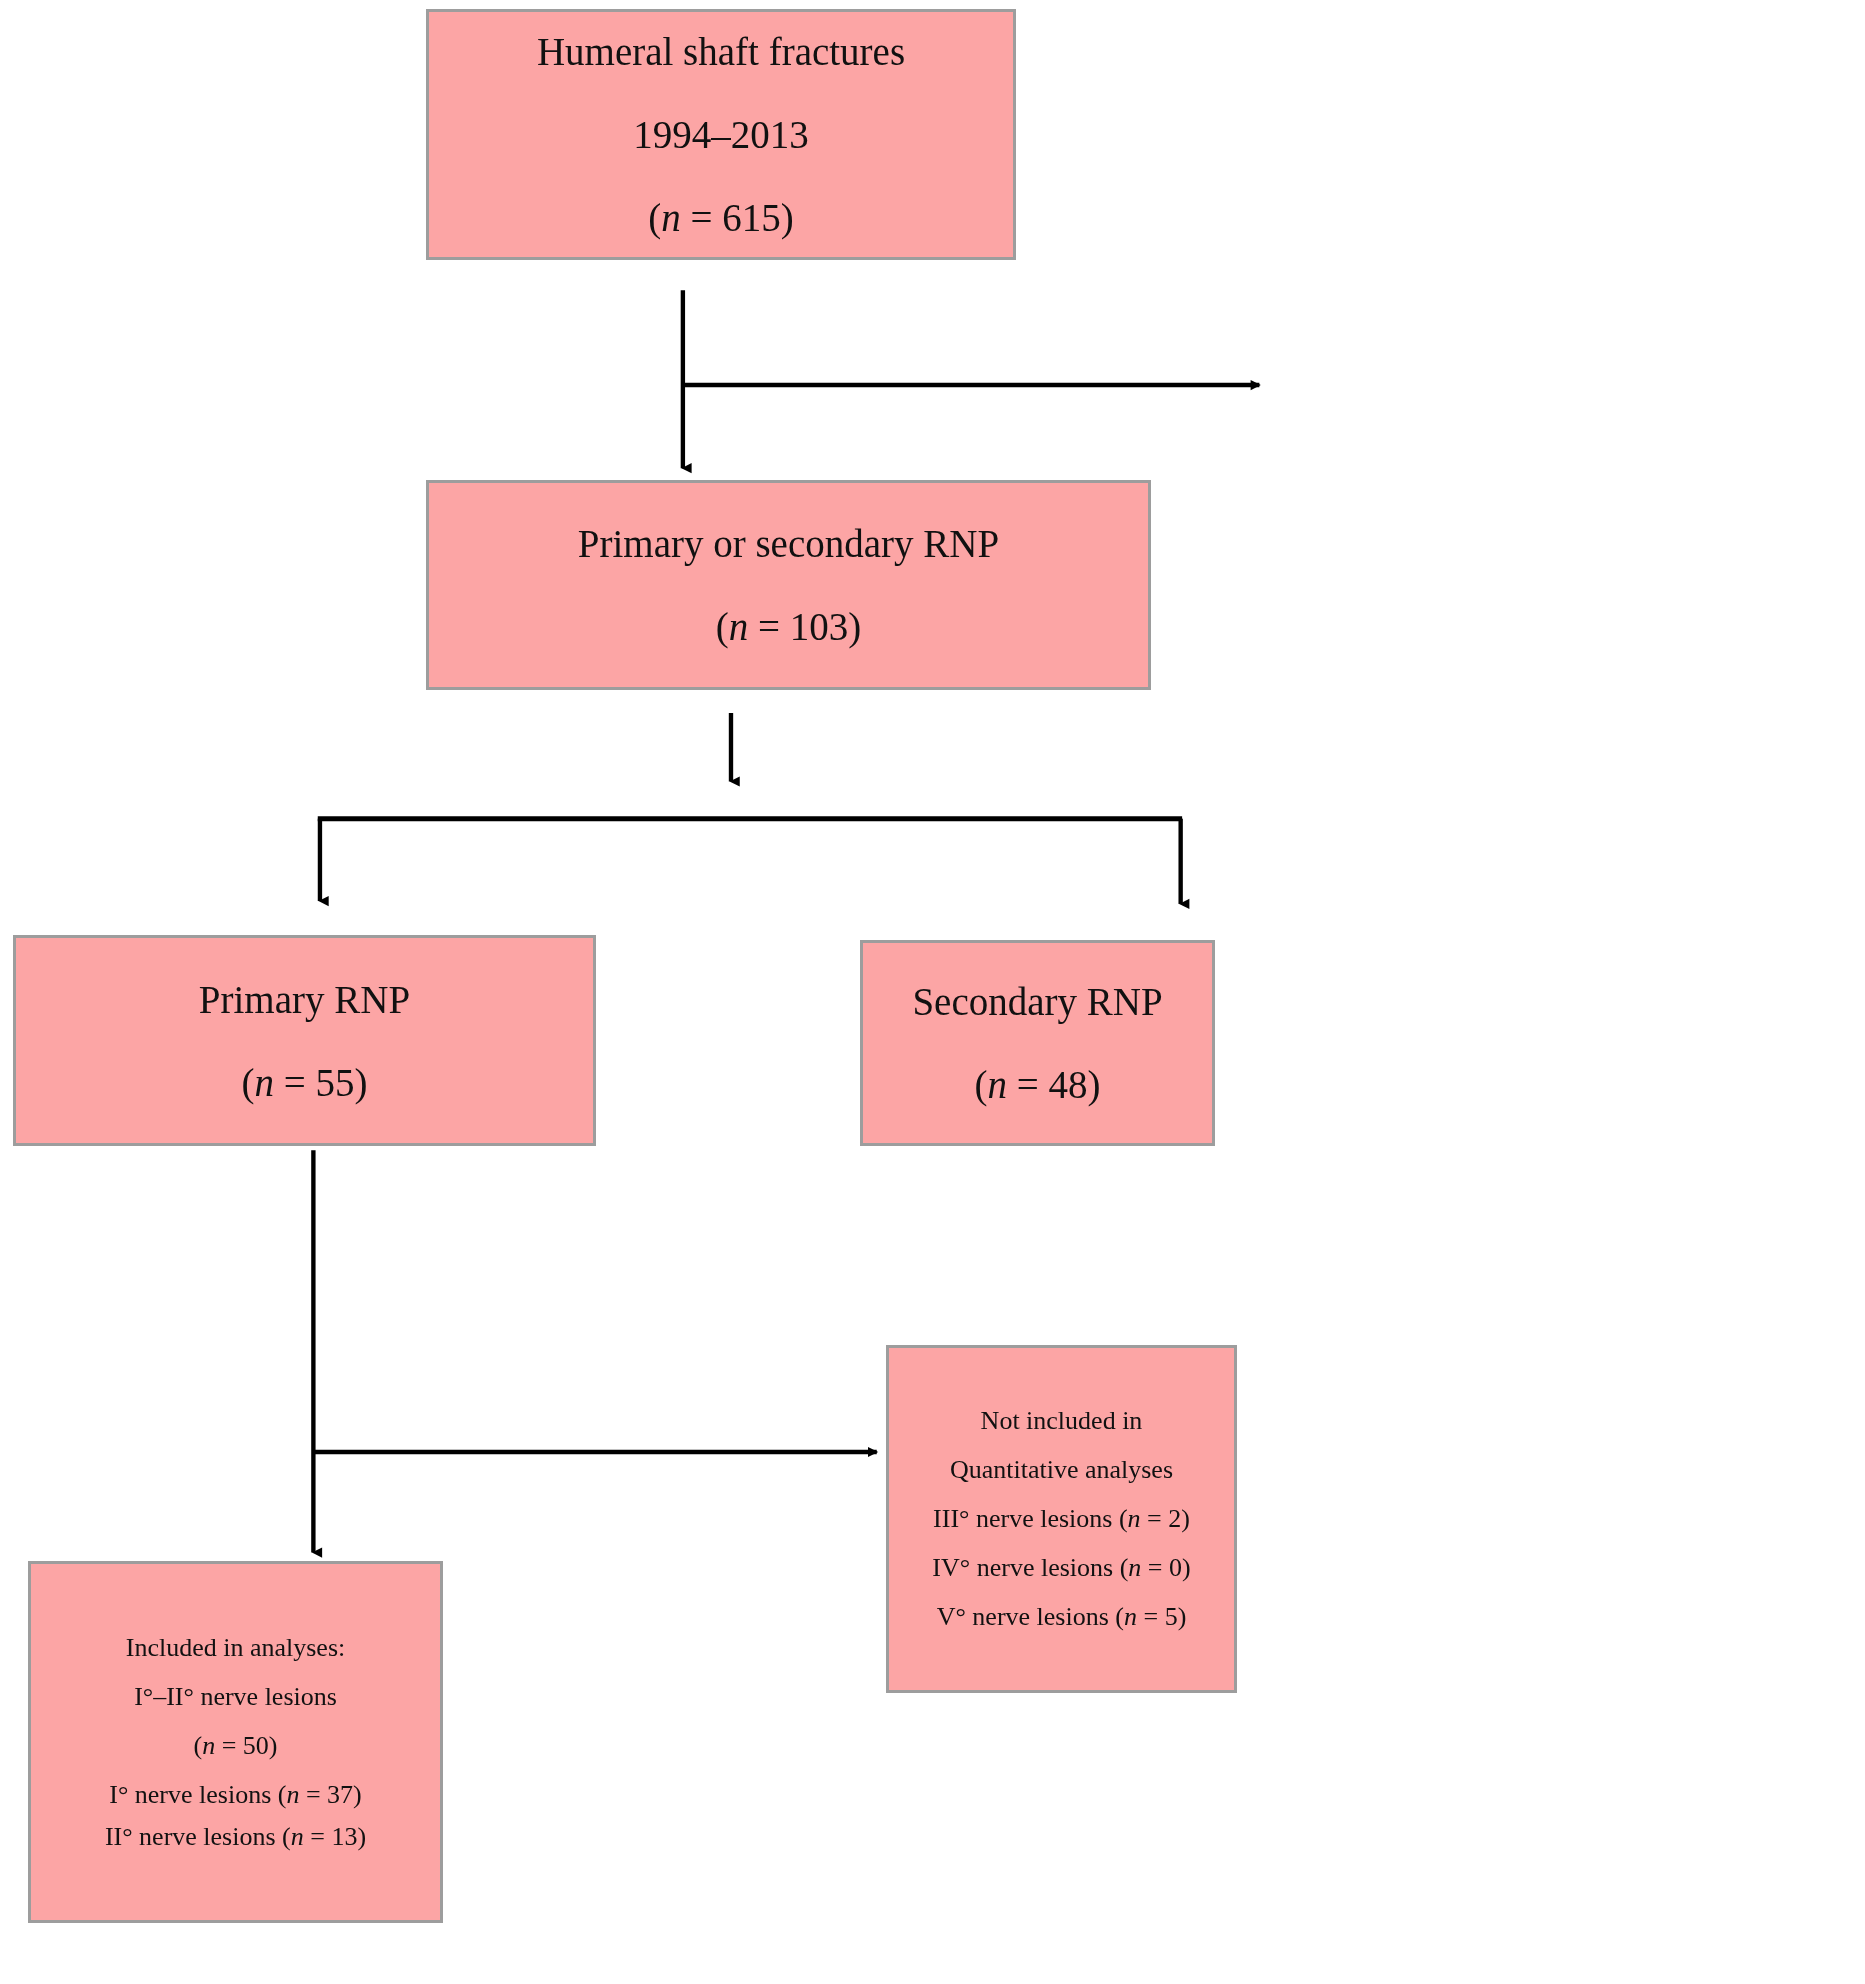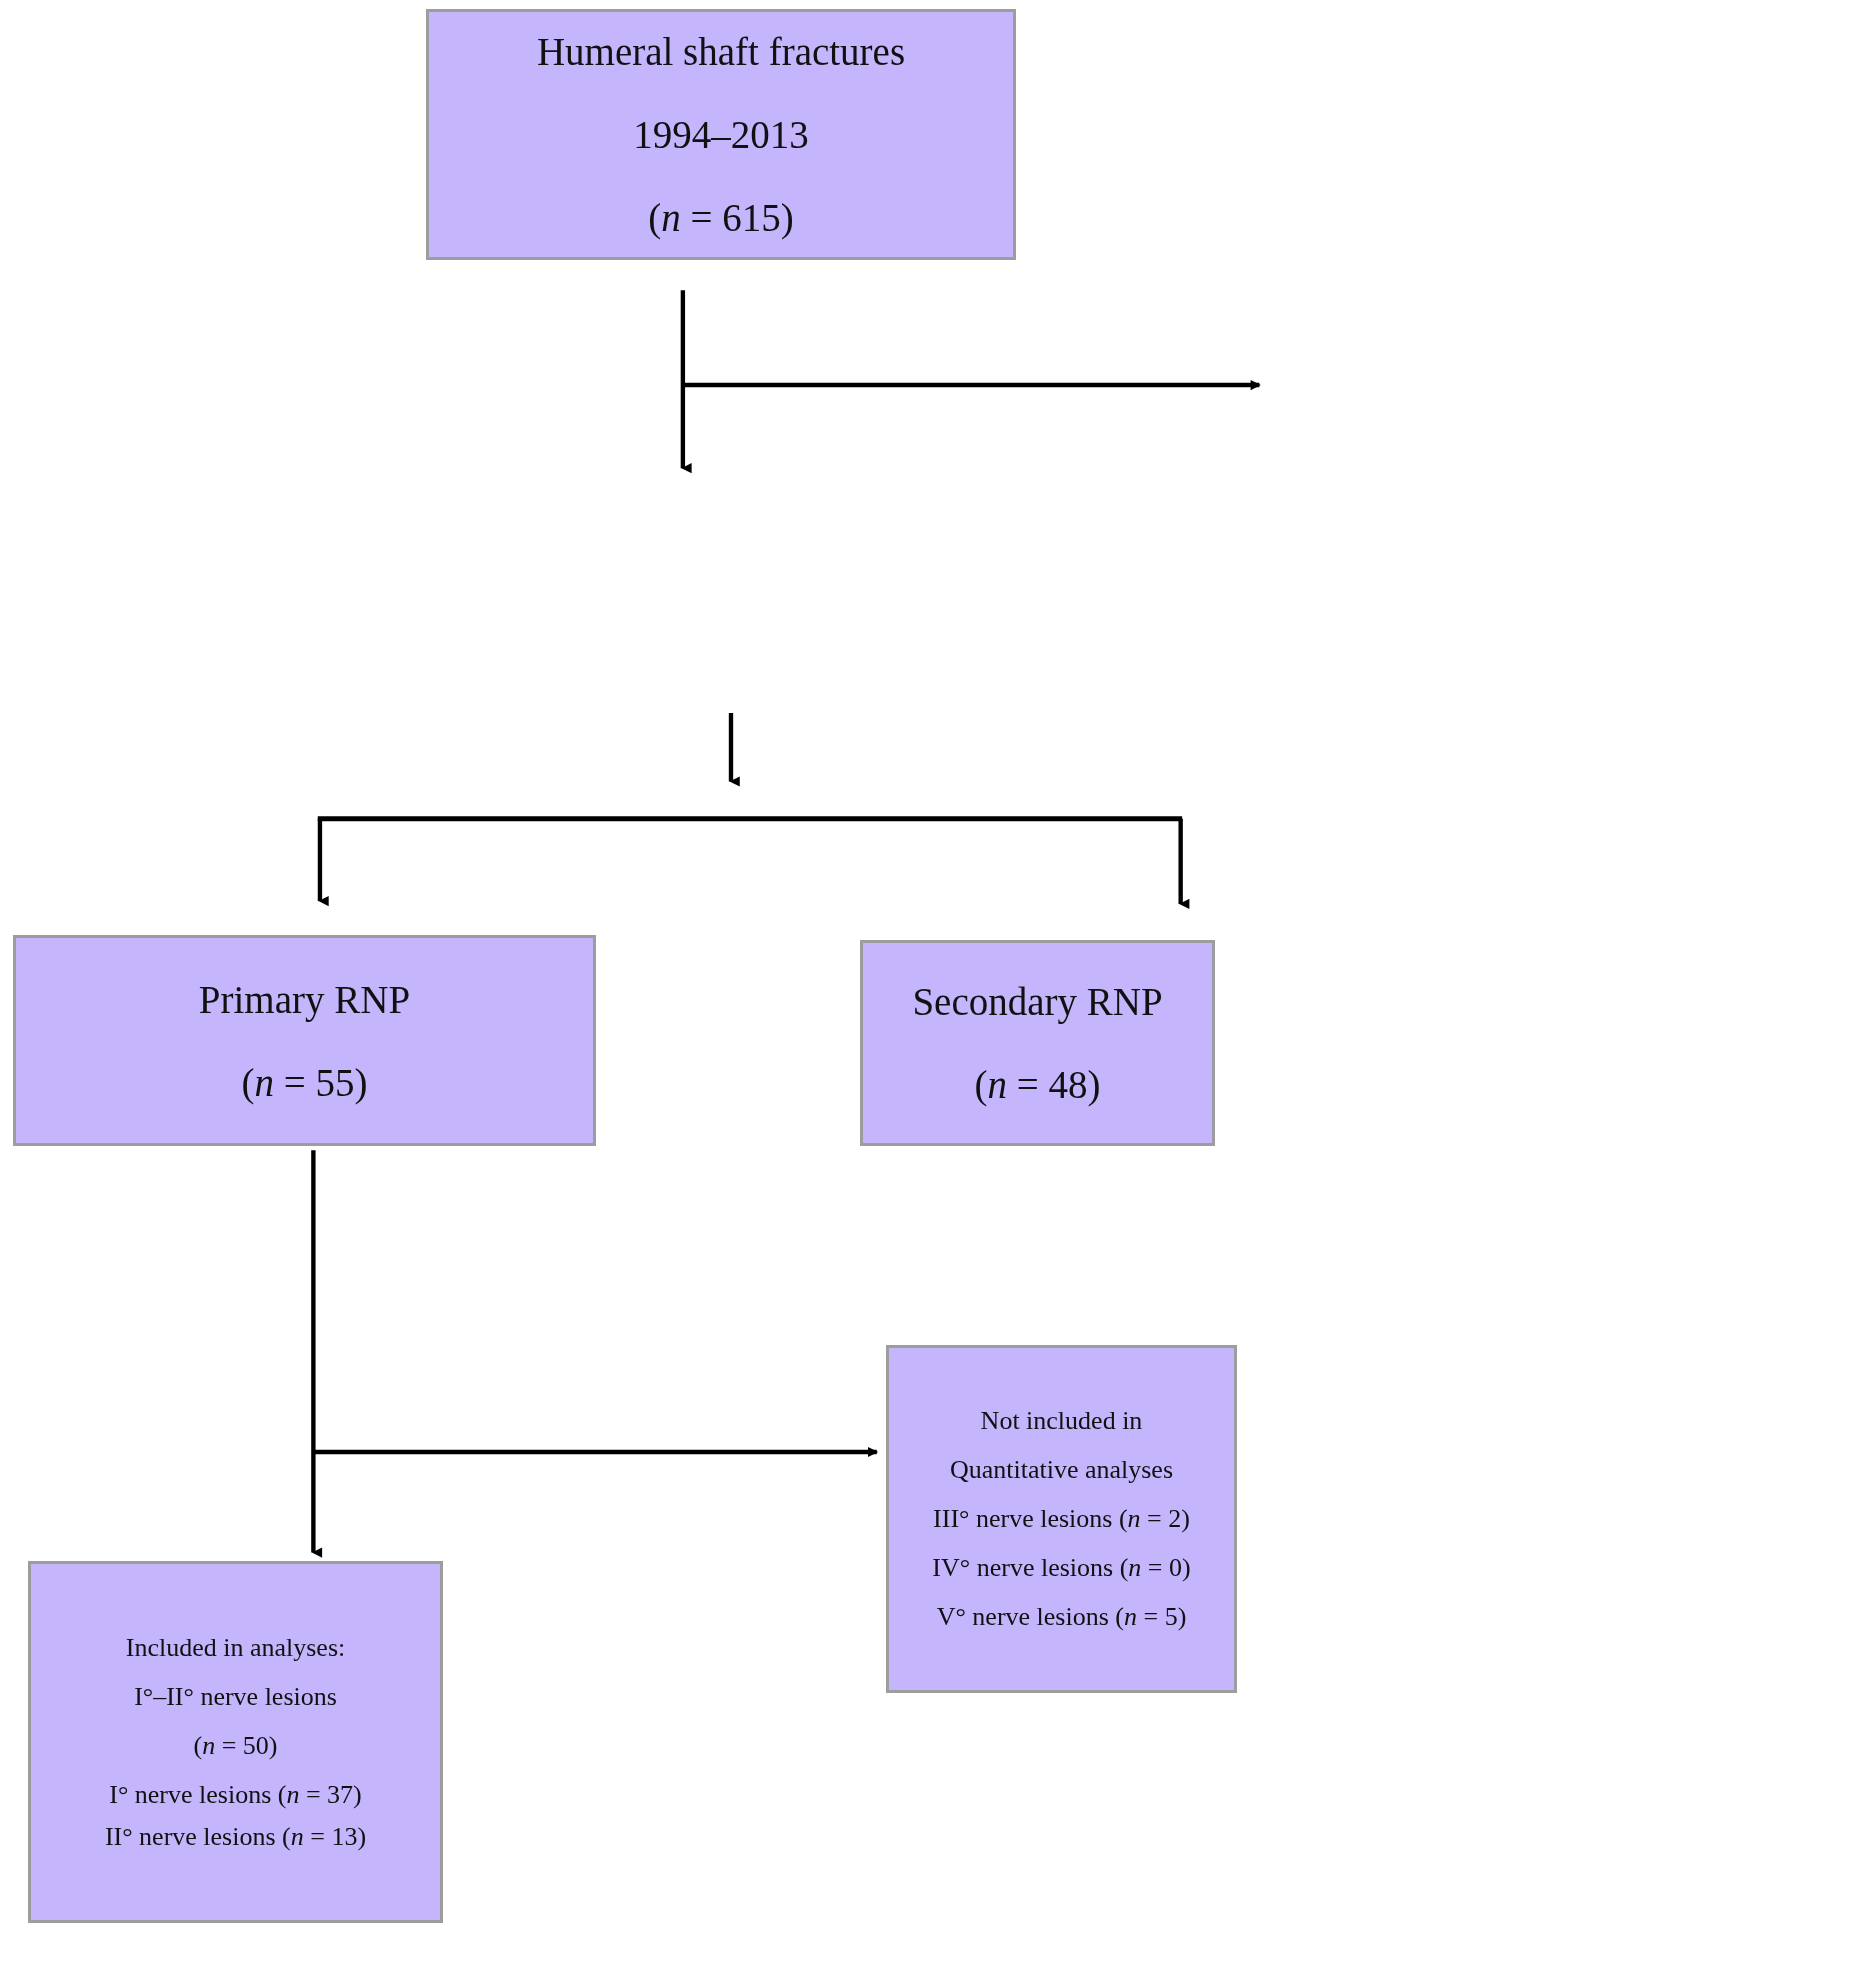--- a/index.html
+++ b/index.html
@@ -13,21 +13,21 @@
     width: 1865px;
     height: 1985px;
     background: #ffffff;
     font-family: "Liberation Serif", "DejaVu Serif", serif;
     overflow: hidden;
   }
   .node {
     position: absolute;
     box-sizing: border-box;
     border: 3.6px solid #9d9d9d;
-    background: #c4b5fd;
+    background: #fca5a5;
     display: flex;
     flex-direction: column;
     align-items: center;
     justify-content: center;
     text-align: center;
     color: #000000;
   }
   .node .line {
     display: block;
     white-space: nowrap;
@@ -101,20 +101,24 @@
     </g>
   </svg>
 
   <div class="node" id="node-source">
     <span class="line fs-big">Humeral shaft fractures</span>
     <span class="line fs-big gap-lg">1994–2013</span>
     <span class="line fs-big gap-lg"><span>(</span><span class="ital">n</span><span> = 615)</span></span>
   </div>
 
 
+  <div class="node" id="node-rnp">
+    <span class="line fs-big">Primary or secondary RNP</span>
+    <span class="line fs-big gap-lg"><span>(</span><span class="ital">n</span><span> = 103)</span></span>
+  </div>
 
   <div class="node" id="node-primary">
     <span class="line fs-big">Primary RNP</span>
     <span class="line fs-big gap-lg"><span>(</span><span class="ital">n</span><span> = 55)</span></span>
   </div>
 
   <div class="node" id="node-secondary">
     <span class="line fs-big">Secondary RNP</span>
     <span class="line fs-big gap-lg"><span>(</span><span class="ital">n</span><span> = 48)</span></span>
   </div>

